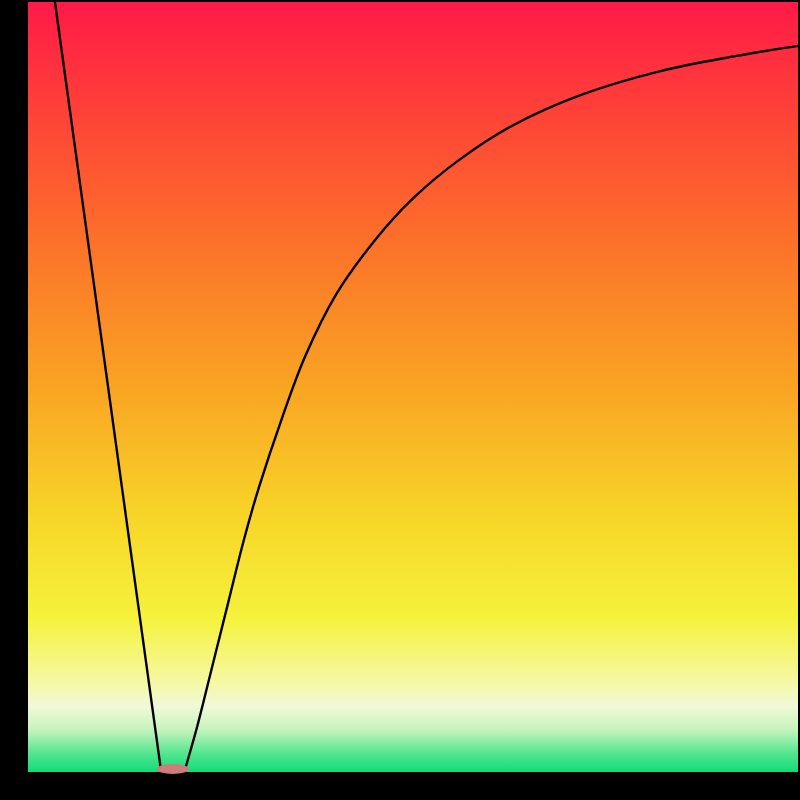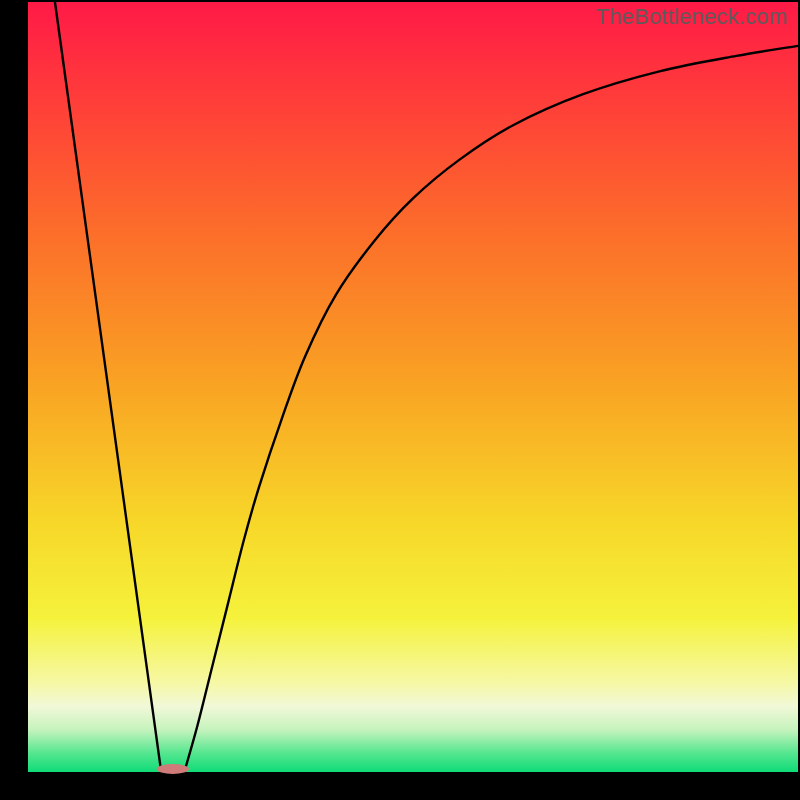--- a/index.html
+++ b/index.html
@@ -28,21 +28,20 @@
     z-index: 10;
   }
   svg {
     display: block;
   }
 </style>
 </head>
 <body>
 
 <div class="frame">
-  <div class="watermark">TheBottleneck.com</div>
   <svg id="chart-svg" width="800" height="800" viewBox="0 0 800 800">
     <defs>
       <linearGradient id="bg-grad" x1="0" y1="0" x2="0" y2="1">
           <stop offset="0%" stop-color="#ff1a47"></stop>
           <stop offset="12%" stop-color="#ff3b3a"></stop>
           <stop offset="30%" stop-color="#fc6e2a"></stop>
           <stop offset="50%" stop-color="#f9a423"></stop>
           <stop offset="68%" stop-color="#f7d829"></stop>
           <stop offset="80%" stop-color="#f5f23c"></stop>
           <stop offset="88.5%" stop-color="#f6f8a6"></stop>

